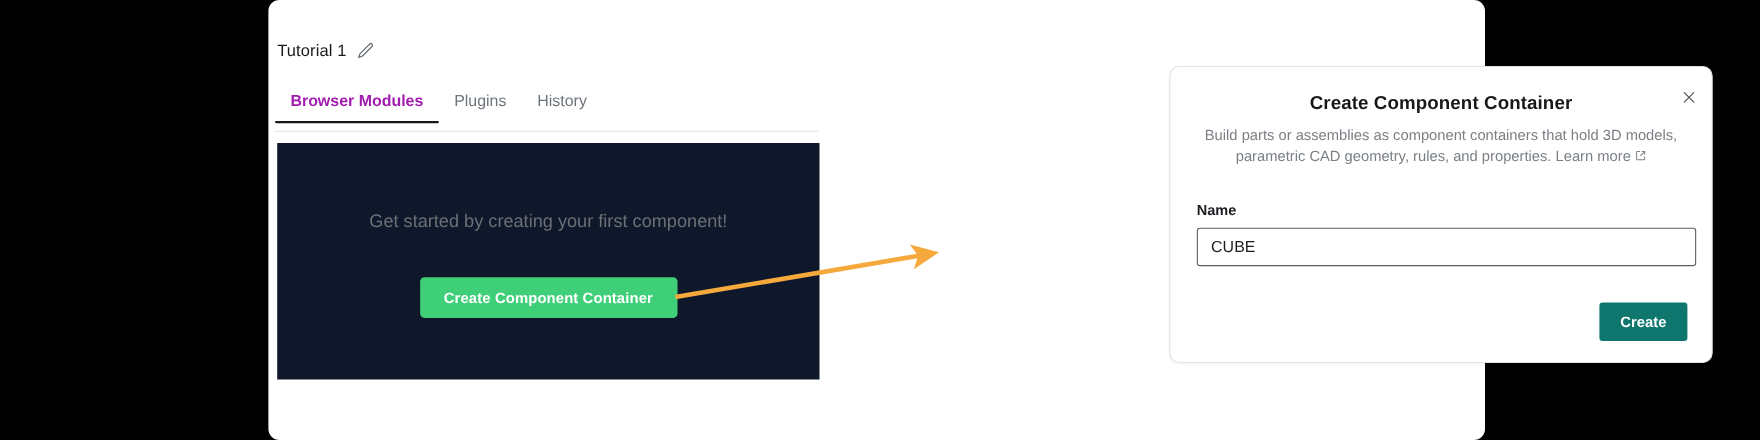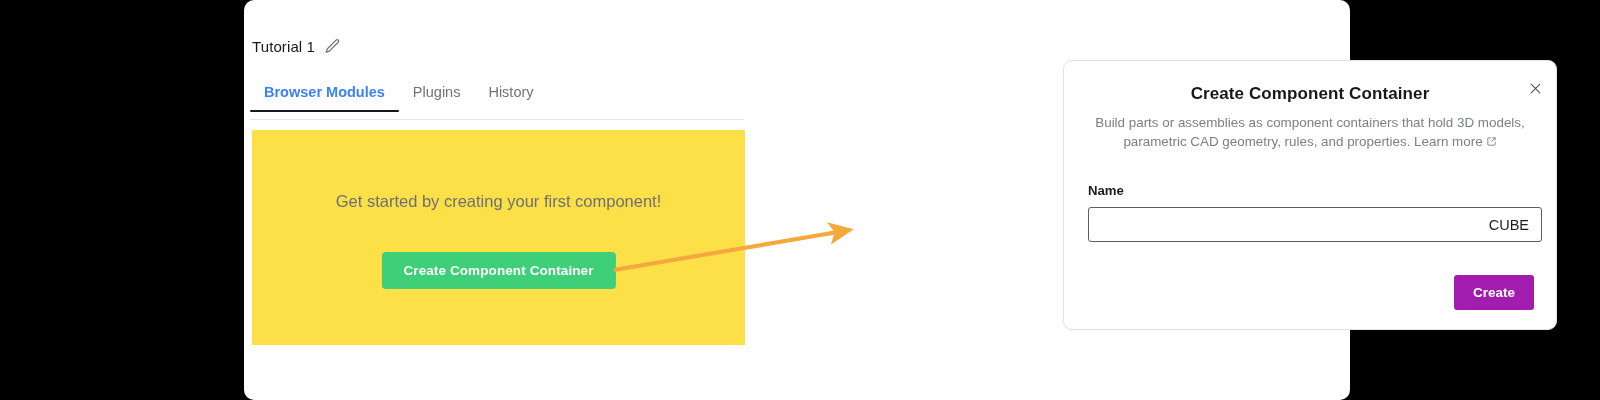--- a/index.html
+++ b/index.html
@@ -35,31 +35,31 @@
     display: flex; align-items: flex-start; gap: 0;
     border-bottom: 1px solid #e3e5e8;
   }
   .tab {
     display: flex; align-items: center; gap: 6px;
     padding: 0 14px 11px 14px;
     font-size: 14.5px; color: #6e747b; font-weight: 400;
     cursor: pointer; white-space: nowrap;
     position: relative;
   }
-  .tab.active { color: #3b82f6; font-weight: 700; }
+  .tab.active { color: #a21caf; font-weight: 700; }
   .tab.active::after {
     content: ""; position: absolute; left: 0; right: 0; bottom: -1px;
     height: 2.5px; background: #16181b; border-radius: 2px;
   }
   .help-icon { width: 14px; height: 14px; display: block; color: #8a9096; }
 
   .empty-panel {
     position: absolute; left: 8px; top: 130px;
     width: 493px; height: 215px;
-    background: #fde047;
+    background: #0f172a;
   }
   .empty-text {
     position: absolute; left: 0; right: 0; top: 62px;
     text-align: center; font-size: 16.5px; color: #6b7076; font-weight: 400;
   }
   .create-btn {
     position: absolute; left: 50%; transform: translateX(-50%);
     top: 122px;
     background: #3ecf78; color: #ffffff;
     border: none; border-radius: 4px;
@@ -100,28 +100,28 @@
   }
 
   .field-block { position: absolute; left: 24px; top: 122px; width: 446px; }
   .field-label { font-size: 13.2px; font-weight: 700; color: #1b1d20; margin-bottom: 9px; }
   .name-input {
     width: 454px; height: 35px;
     border: 1.3px solid #595e63; border-radius: 3px;
     background: #ffffff;
     font-family: "Liberation Sans", sans-serif;
     font-size: 14.5px; color: #1b1d20;
-    padding: 0 12px; outline: none; text-align: right;
+    padding: 0 12px; outline: none;
   }
 
   .dialog-footer {
     position: absolute; right: 22px; bottom: 19px;
   }
   .submit-btn {
-    background: #a21caf; color: #ffffff;
+    background: #0f766e; color: #ffffff;
     border: none; border-radius: 3px;
     font-family: "Liberation Sans", sans-serif;
     font-size: 13.5px; font-weight: 700;
     padding: 10px 19px; cursor: pointer;
   }
 
   
   .arrow-layer {
     position: absolute; left: 0; top: 0; width: 1600px; height: 400px;
     pointer-events: none;

